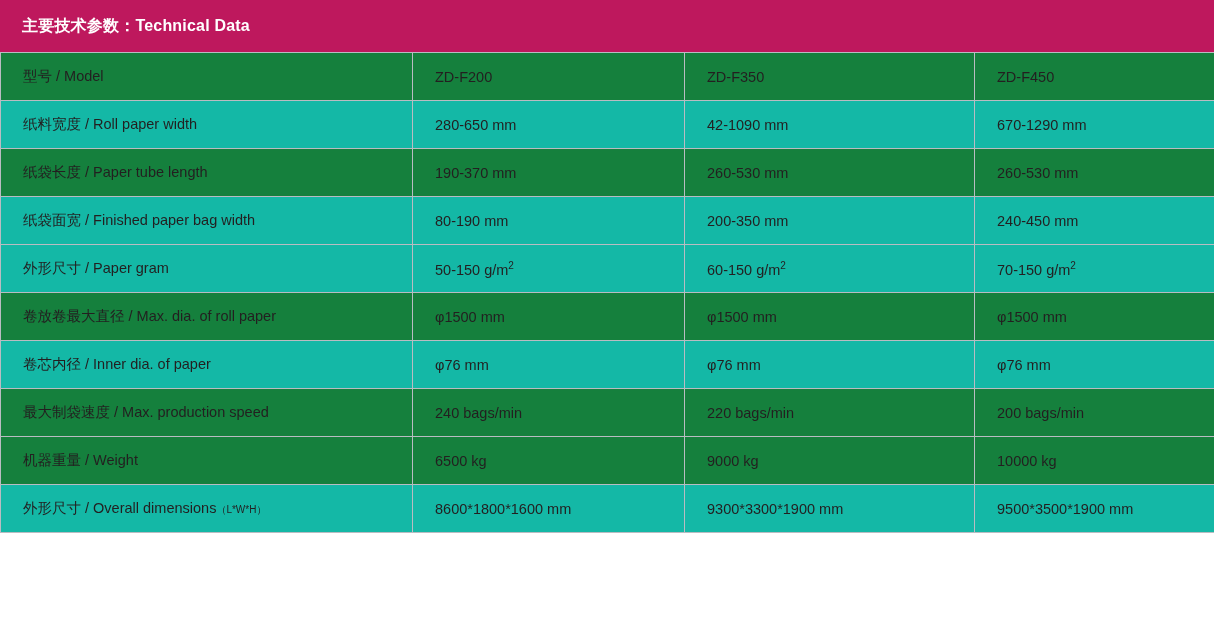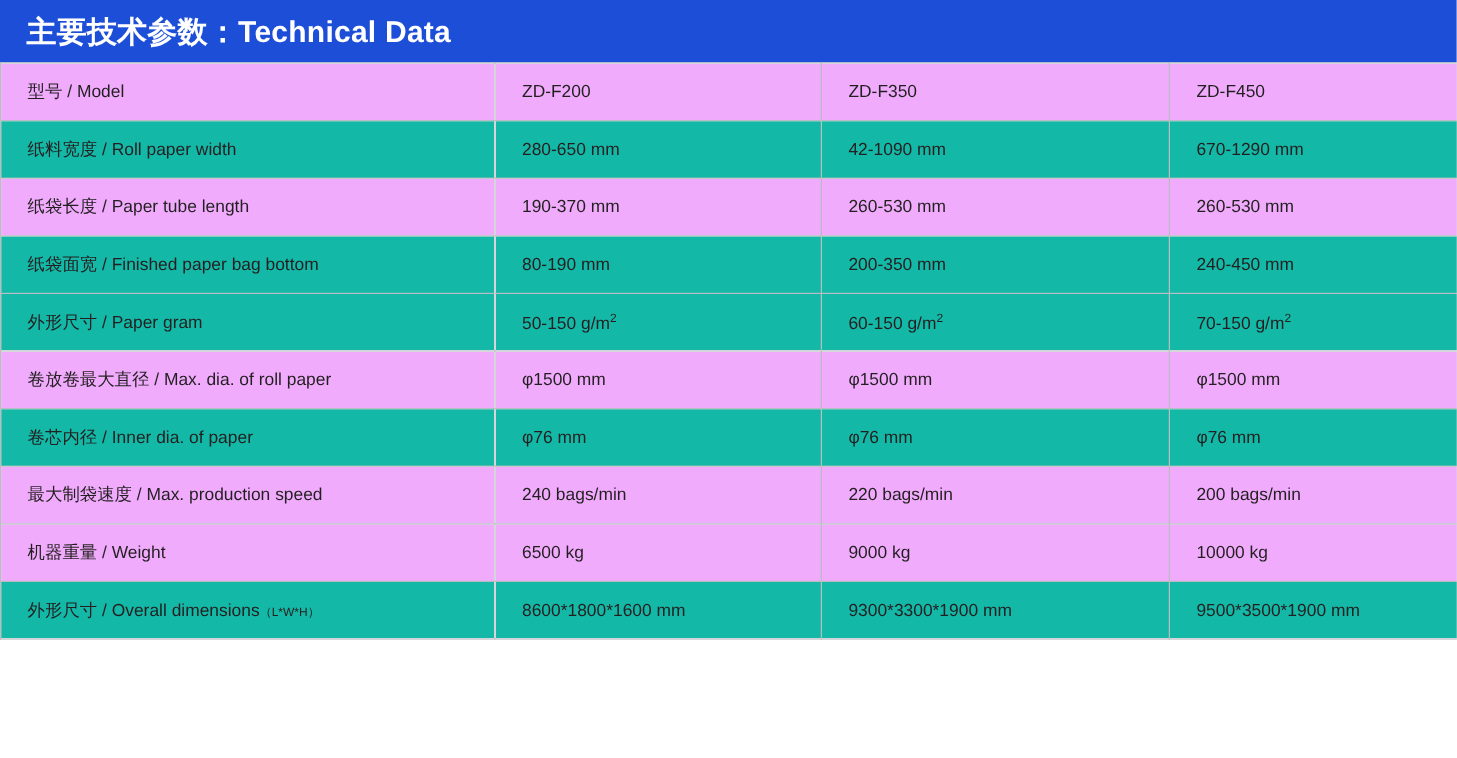--- a/index.html
+++ b/index.html
@@ -14,26 +14,26 @@
     color: #231f20;
     overflow: hidden;
   }
   .spec-wrap {
     width: 1214px;
     height: 632px;
     box-sizing: border-box;
   }
   .spec-header {
     height: 52px;
-    background: #1d4ed8;
+    background: #be185d;
     color: #ffffff;
     display: flex;
     align-items: center;
     padding-left: 22px;
-    font-size: 25px;
+    font-size: 16px;
     font-weight: bold;
     letter-spacing: 0.2px;
     box-sizing: border-box;
   }
   table.spec-table {
     width: 1214px;
     border-collapse: collapse;
     table-layout: fixed;
   }
   table.spec-table td {
@@ -41,21 +41,21 @@
     font-size: 14.5px;
     height: 48px;
     padding: 0 0 0 22px;
     vertical-align: middle;
     color: #231f20;
     box-sizing: border-box;
     overflow: hidden;
     white-space: nowrap;
   }
   table.spec-table tr.row-odd td {
-    background: #f0abfc;
+    background: #15803d;
   }
   table.spec-table tr.row-even td {
     background: #14b8a6;
   }
   col.c-label { width: 412px; }
   col.c-v1 { width: 272px; }
   col.c-v2 { width: 290px; }
   col.c-v3 { width: 240px; }
   .sup {
     font-size: 10px;
@@ -94,21 +94,21 @@
         <td>42-1090 mm</td>
         <td>670-1290 mm</td>
       </tr>
       <tr class="row-odd">
         <td>纸袋长度 / Paper tube length</td>
         <td>190-370 mm</td>
         <td>260-530 mm</td>
         <td>260-530 mm</td>
       </tr>
       <tr class="row-even">
-        <td>纸袋面宽 / Finished paper bag bottom</td>
+        <td>纸袋面宽 / Finished paper bag width</td>
         <td>80-190 mm</td>
         <td>200-350 mm</td>
         <td>240-450 mm</td>
       </tr>
       <tr class="row-even">
         <td>外形尺寸 / Paper gram</td>
         <td>50-150 g/m<span class="sup">2</span></td>
         <td>60-150 g/m<span class="sup">2</span></td>
         <td>70-150 g/m<span class="sup">2</span></td>
       </tr>

